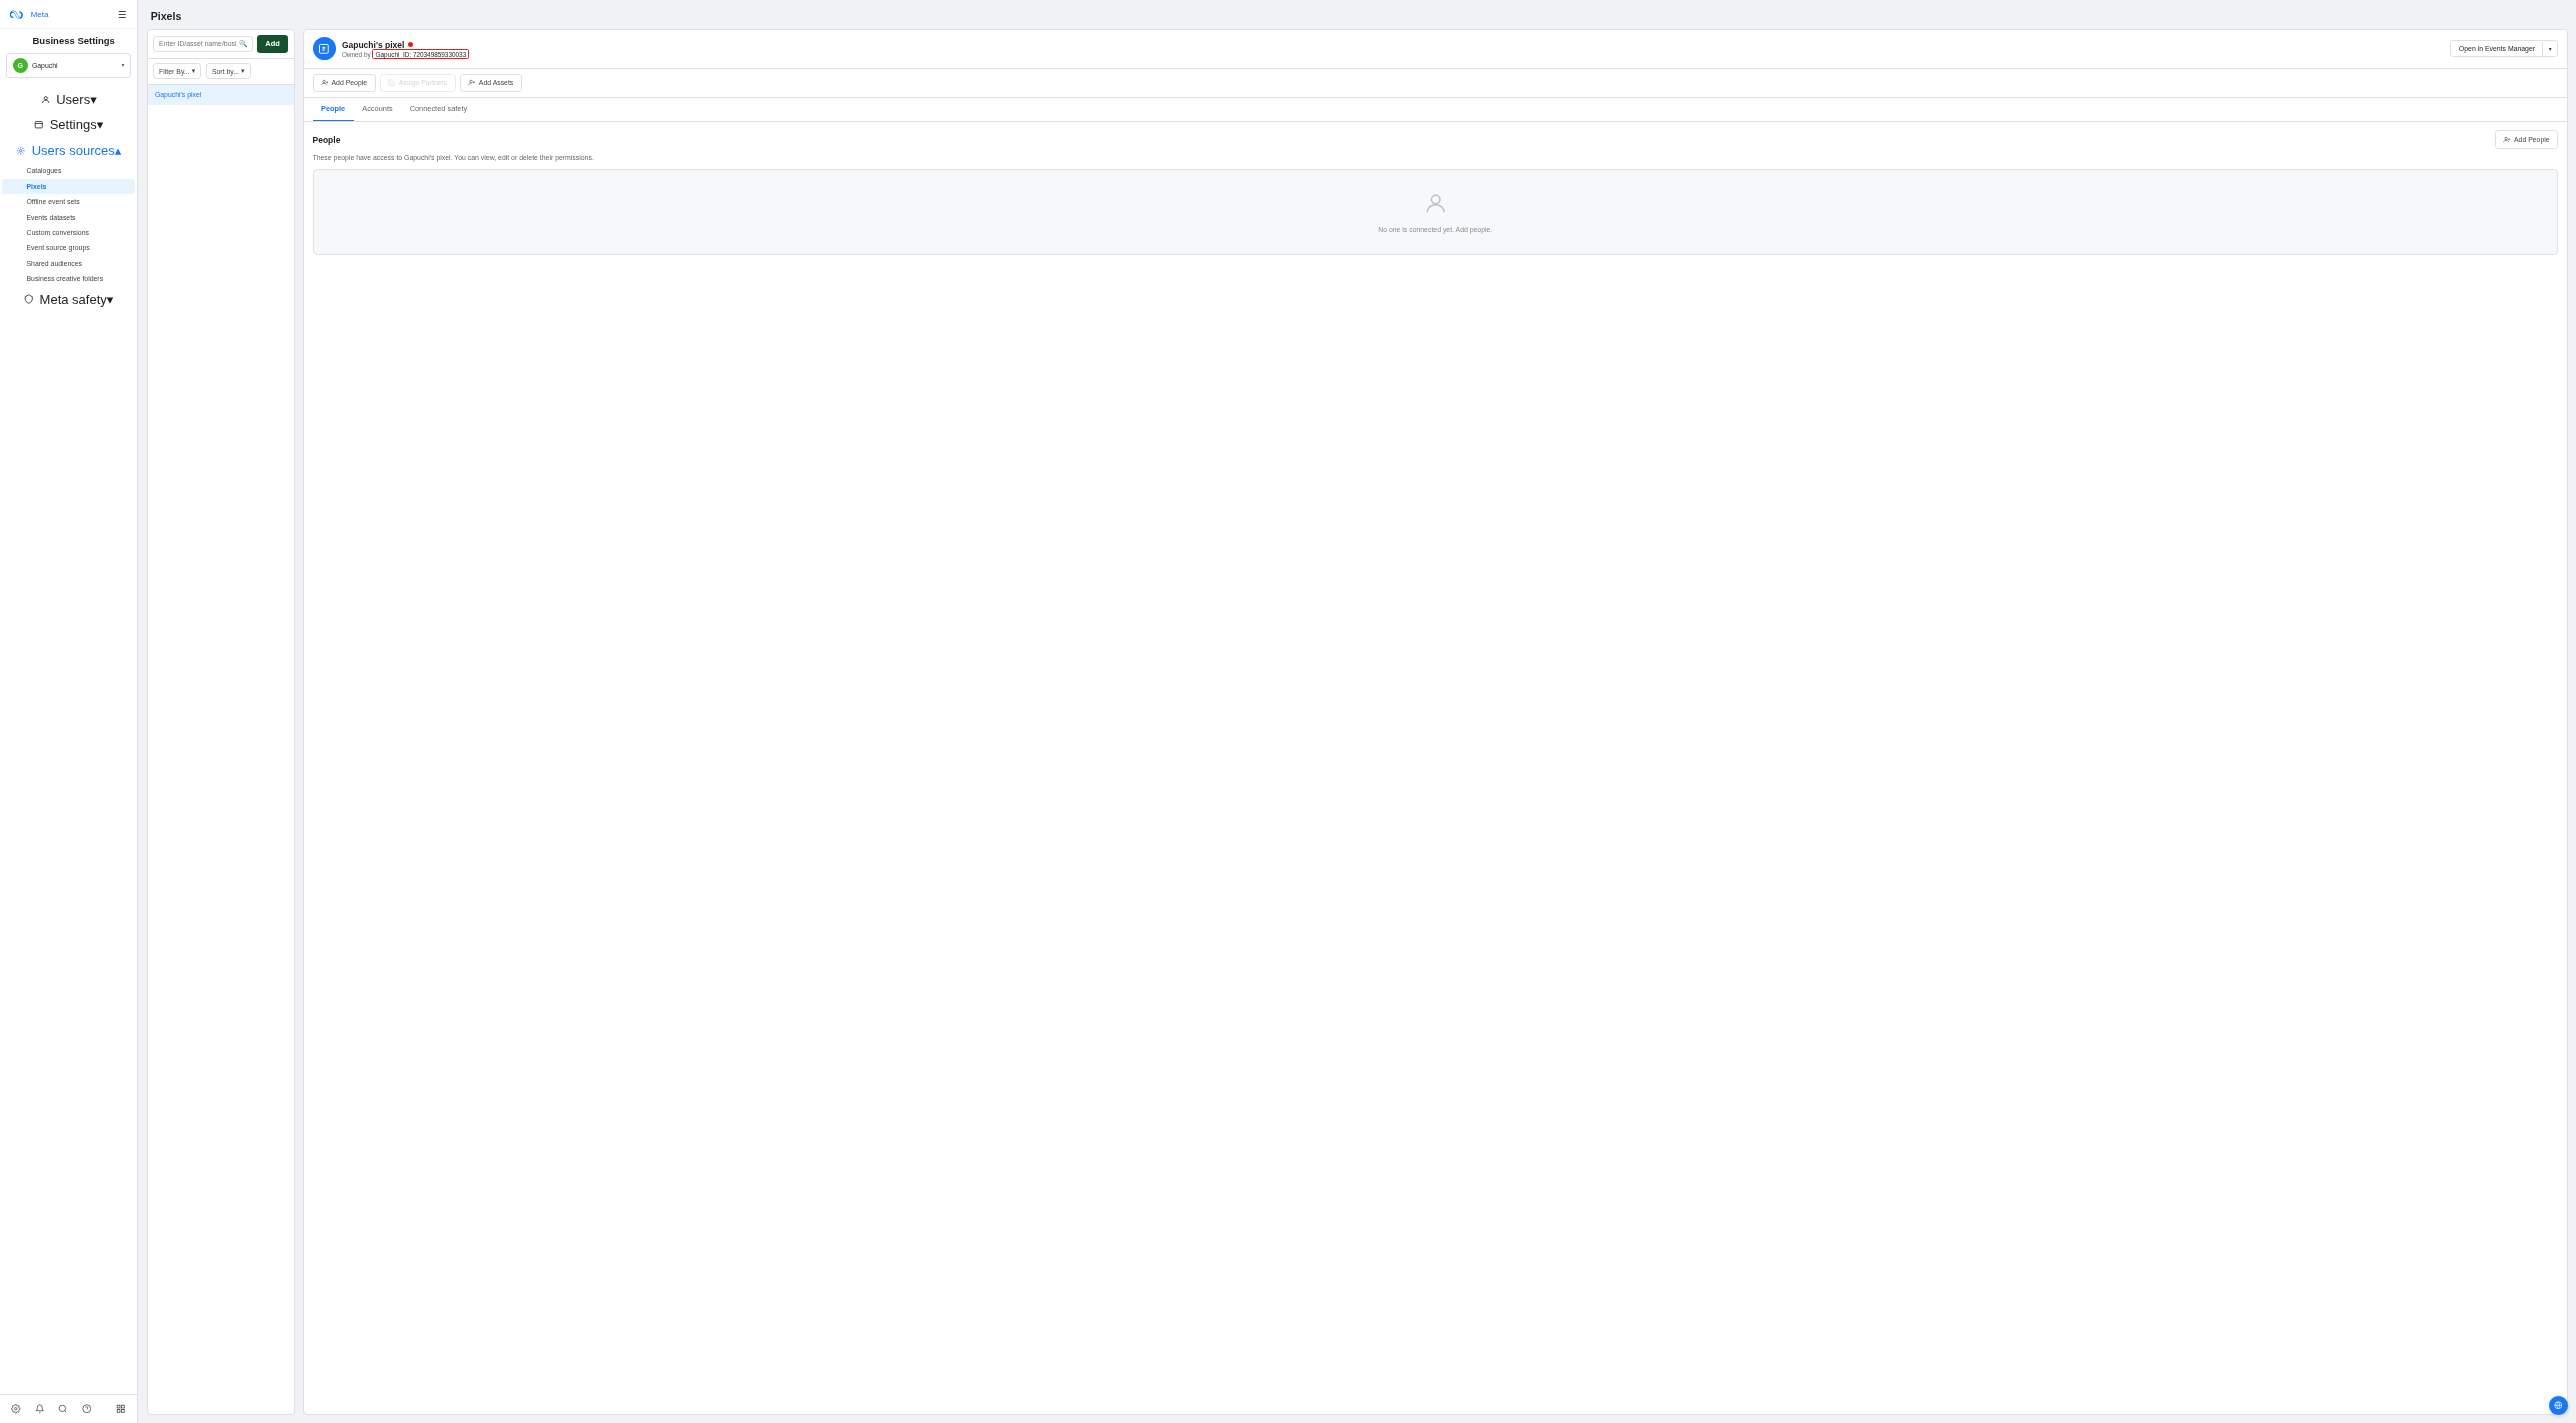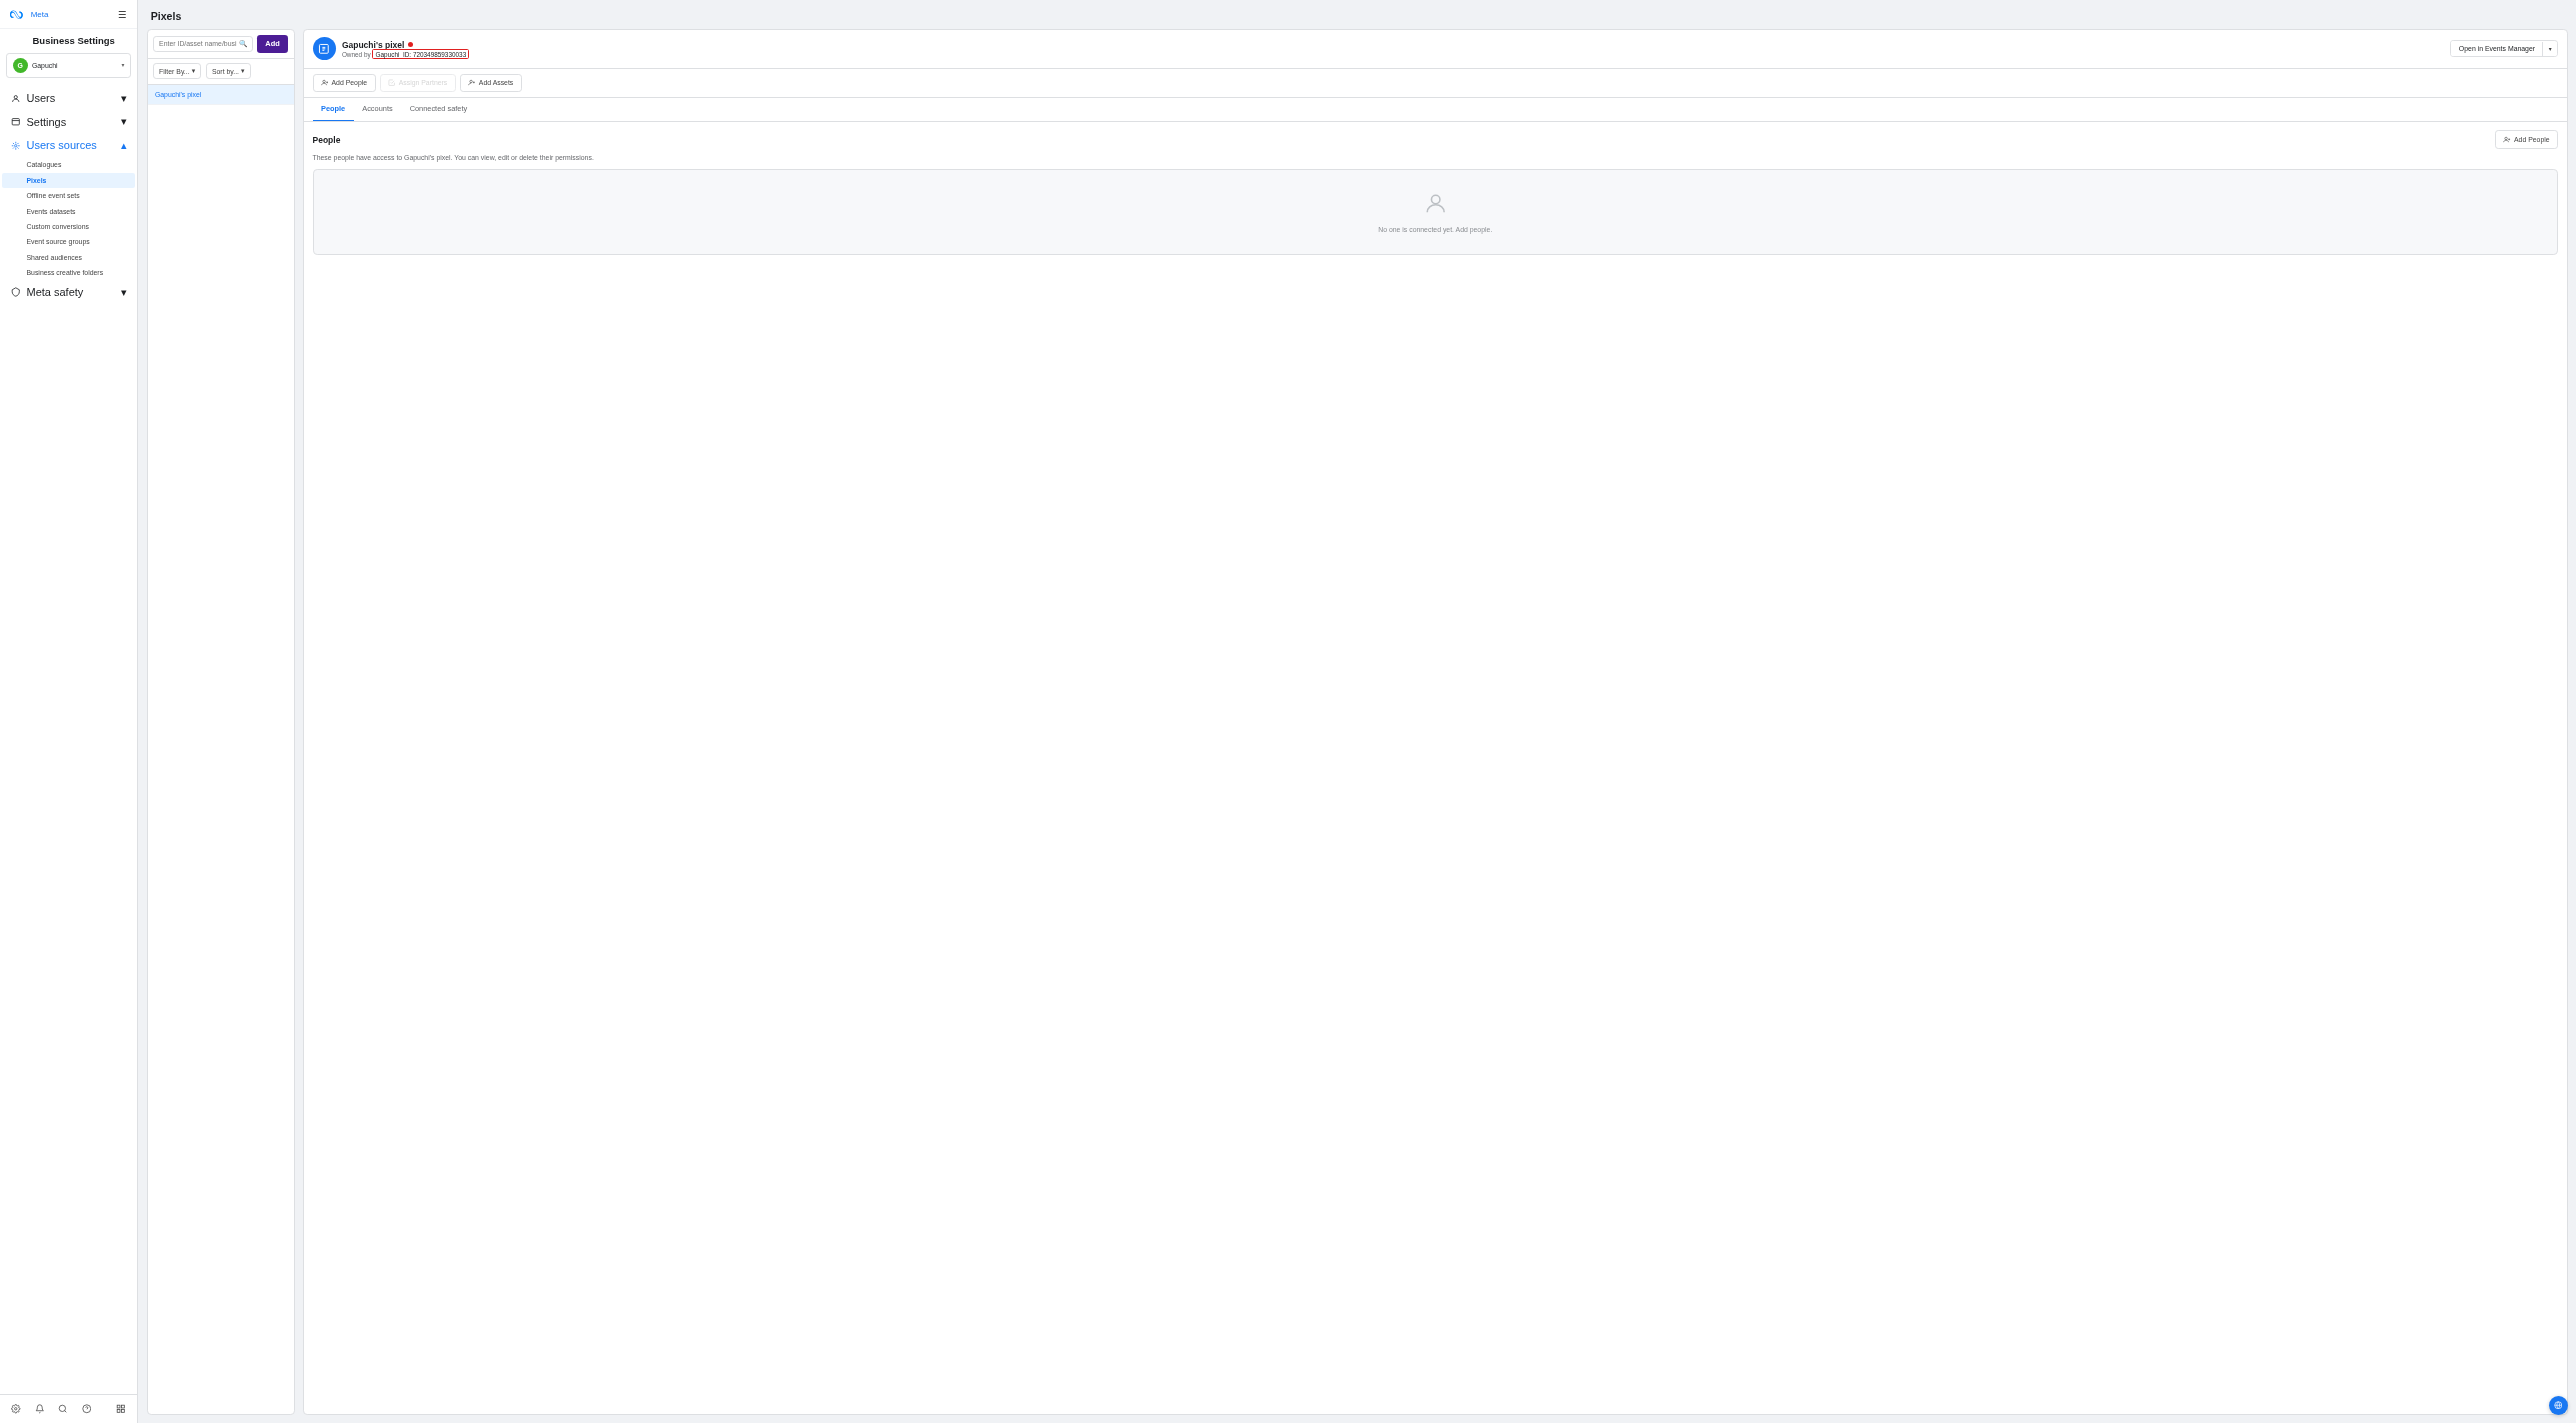--- a/index.html
+++ b/index.html
@@ -76,25 +76,25 @@
       font-size: 6.9px;
       font-weight: 500;
       color: #1c1e21;
     }
     .chevron-down { color: #666; font-size: 5.8px; }
 
     .nav-section { padding: 2.1px 0; }
     .nav-item {
       display: flex;
       align-items: center;
-      justify-content: space-between;
+      justify-content: center;
       padding: 5.3px 8.5px;
       cursor: pointer;
       color: #1c1e21;
-      font-size: 11px;
+      font-size: 13px;
       font-weight: 500;
       border-radius: 2.1px;
       margin: 0 2.1px;
     }
     .nav-item.active { color: #1877f2; }
     .nav-item-left { display: flex; align-items: center; gap: 5.3px; }
     .nav-icon { width: 10.6px; height: 10.6px; display: flex; align-items: center; justify-content: center; color: inherit; }
 
     .sub-nav-item {
       padding: 4.2px 8.5px 4.2px 24.4px;
@@ -189,21 +189,21 @@
       background: #fff;
       outline: none;
     }
     .search-icon-inside {
       position: absolute;
       right: 4.2px;
       color: #888;
       font-size: 6.9px;
     }
     .add-btn {
-      background: #4c1d95;
+      background: #14532d;
       color: #fff;
       border: none;
       border-radius: 3.2px;
       padding: 4.2px 8.5px;
       font-size: 7.4px;
       font-weight: 600;
       cursor: pointer;
     }
     .filter-sort-bar {
       padding: 4.2px 5.3px;

